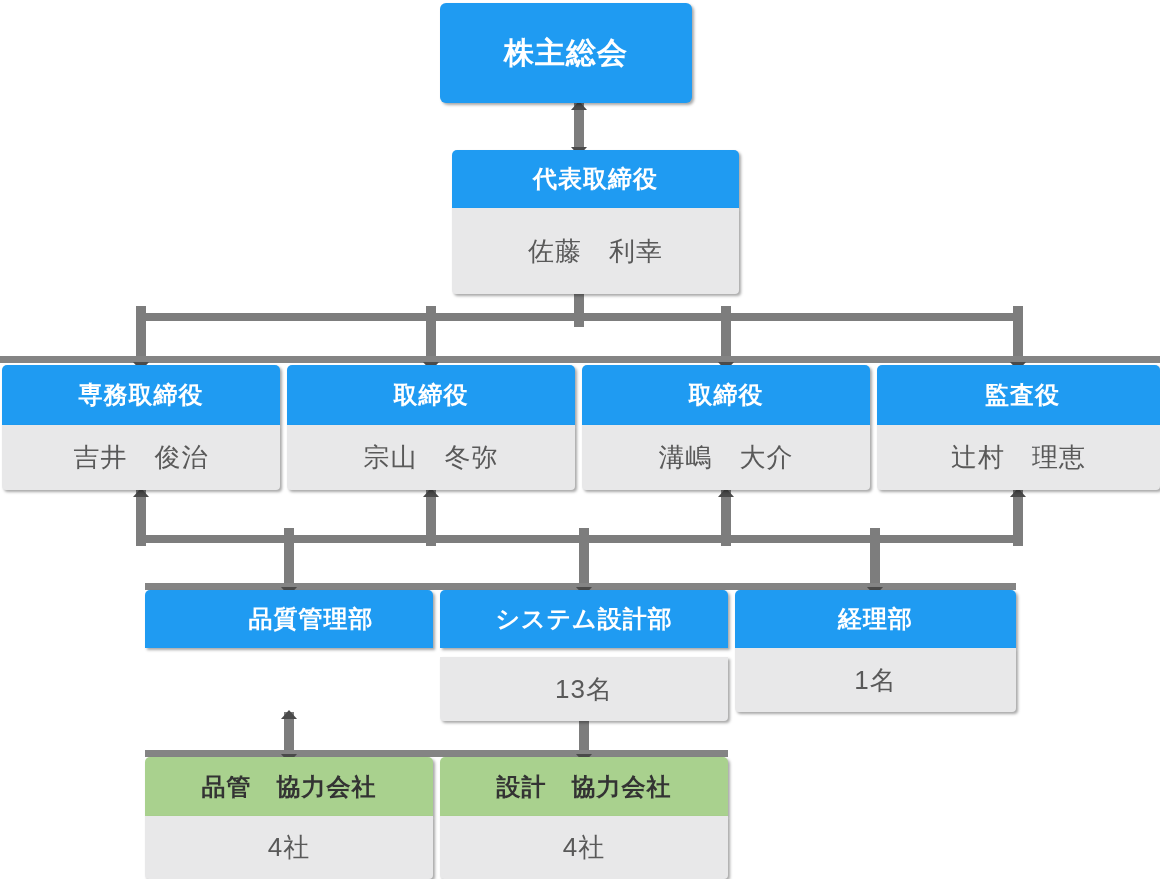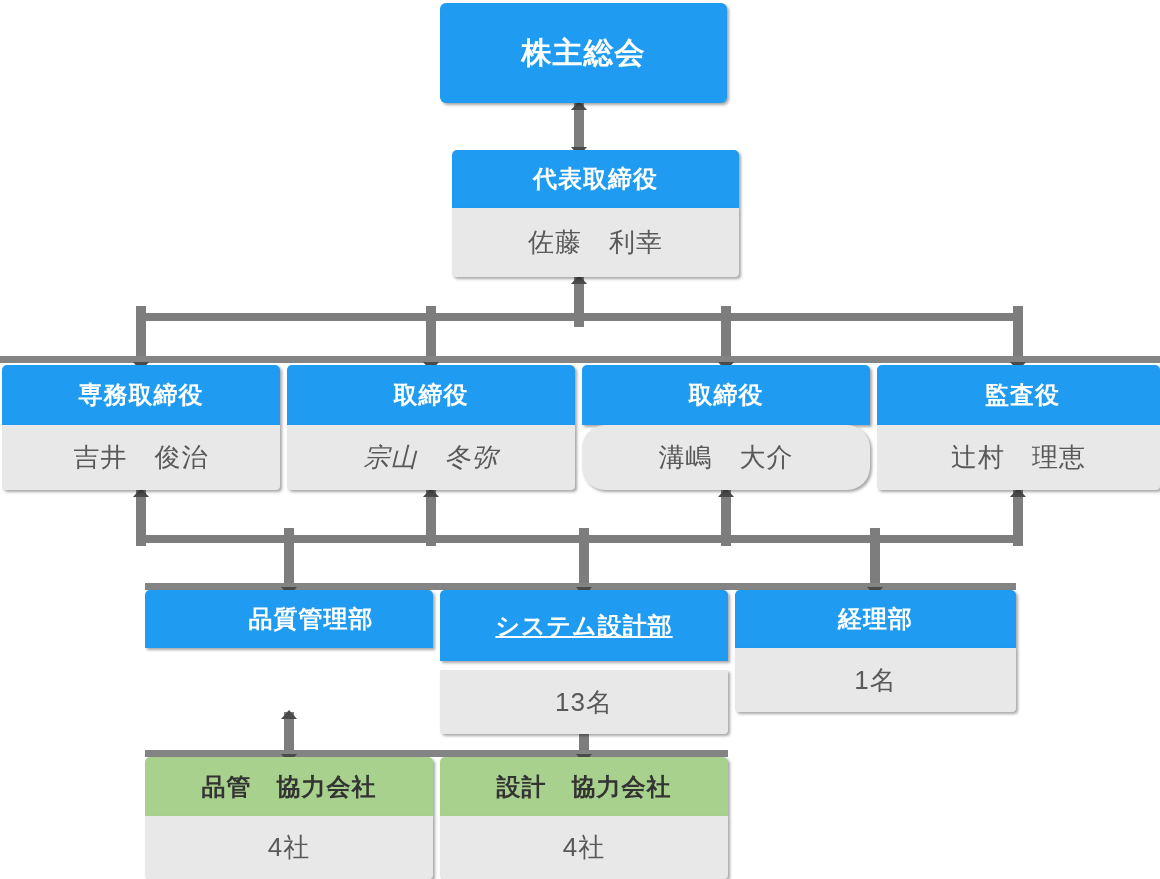--- a/index.html
+++ b/index.html
@@ -111,51 +111,51 @@
   <div class="arr-up" style="left:718px; top:488px;"></div>
   <div class="arr-up" style="left:1010px; top:488px;"></div>
   <div class="arr-down" style="left:281px; top:587px;"></div>
   <div class="arr-down" style="left:576px; top:587px;"></div>
   <div class="arr-down" style="left:867px; top:587px;"></div>
   <div class="arr-up" style="left:281px; top:710px;"></div>
   <div class="arr-up" style="left:576px; top:710px;"></div>
   <div class="arr-down" style="left:281px; top:754px;"></div>
   <div class="arr-down" style="left:576px; top:754px;"></div>
 
-  <div class="node" style="left:440px; top:3px; width:287px;">
+  <div class="node" style="left:440px; top:3px; width:252px;">
     <div class="hdr single" style="height:100px;">株主総会</div>
   </div>
 
   <div class="node" style="left:440px; top:150px; width:287px;padding-left:12px;">
     <div class="hdr" style="height:58px;">代表取締役</div>
-    <div class="bd" style="height:69px;">佐藤　利幸</div>
+    <div class="bd" style="height:86px;">佐藤　利幸</div>
   </div>
 
   <div class="node" style="left:2px; top:365px; width:278px;">
     <div class="hdr" style="height:60px;">専務取締役</div>
     <div class="bd" style="height:65px;">吉井　俊治</div>
   </div>
   <div class="node" style="left:287px; top:365px; width:288px;">
     <div class="hdr" style="height:60px;">取締役</div>
-    <div class="bd" style="height:65px;font-style:italic;">宗山　冬弥</div>
+    <div class="bd" style="height:65px;">宗山　冬弥</div>
   </div>
   <div class="node" style="left:582px; top:365px; width:288px;">
     <div class="hdr" style="height:60px;">取締役</div>
-    <div class="bd" style="height:65px;border-radius:23px;">溝嶋　大介</div>
+    <div class="bd" style="height:65px;">溝嶋　大介</div>
   </div>
   <div class="node" style="left:877px; top:365px; width:283px;">
     <div class="hdr" style="height:60px;padding-left:8px;">監査役</div>
     <div class="bd" style="height:65px;">辻村　理恵</div>
   </div>
 
   <div class="node" style="left:145px; top:590px; width:288px;">
     <div class="hdr" style="height:58px;padding-left:44px;">品質管理部</div>
   </div>
   <div class="node" style="left:440px; top:590px; width:288px;">
-    <div class="hdr" style="height:71px;text-decoration:underline;">システム設計部</div>
+    <div class="hdr" style="height:58px;">システム設計部</div>
     <div class="bd" style="height:64px;margin-top:9px;">13名</div>
   </div>
   <div class="node" style="left:735px; top:590px; width:281px;">
     <div class="hdr" style="height:58px;font-family:Liberation Mono, monospace;">経理部</div>
     <div class="bd" style="height:64px;">1名</div>
   </div>
 
   <div class="node" style="left:145px; top:757px; width:288px;">
     <div class="hdr green" style="height:59px;text-align:center;">品管　協力会社</div>
     <div class="bd" style="height:63px;">4社</div>

